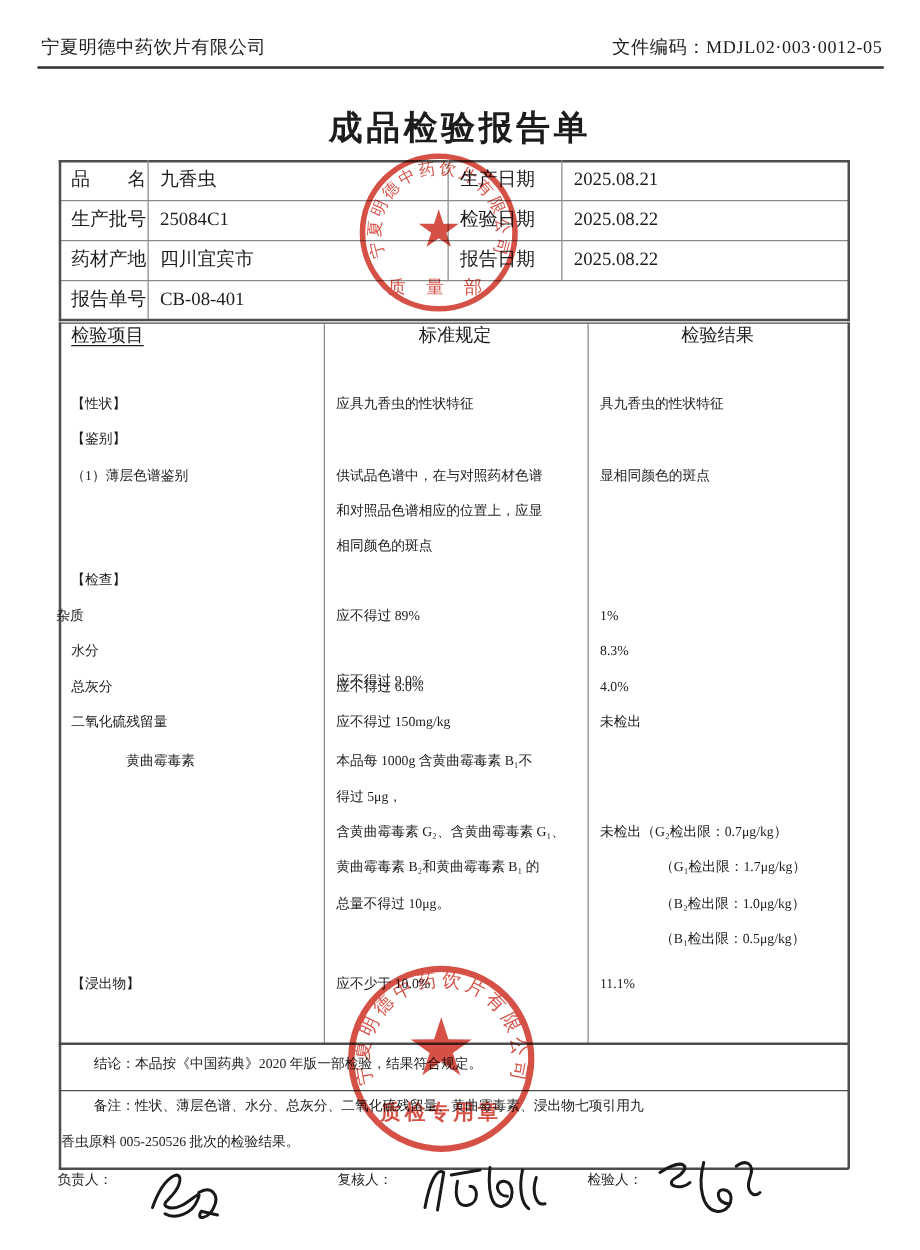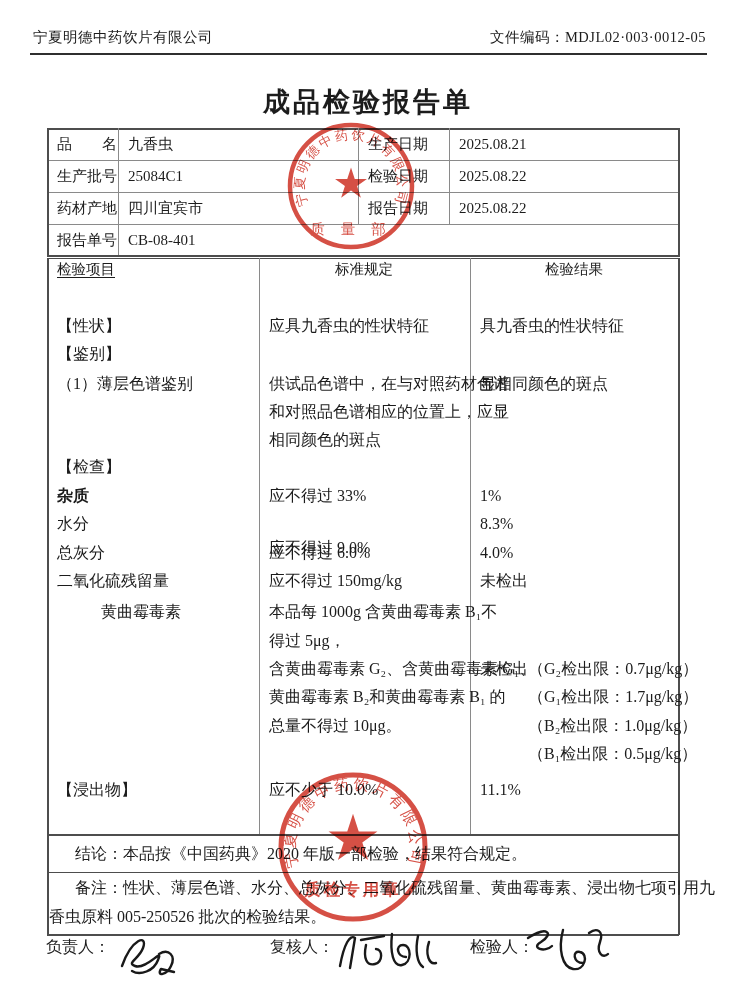--- a/index.html
+++ b/index.html
@@ -6,21 +6,21 @@
   .page{
     position:relative;width:736px;height:1000px;background:#ffffff;
     font-family:"Liberation Serif","DejaVu Serif",serif;color:#1c1c1c;
     overflow:hidden;margin:0 auto;
   }
   .abs{position:absolute;white-space:nowrap;}
   .hdr{font-size:14.5px;letter-spacing:.5px;}
   .rule{position:absolute;background:#2f2f2f;}
   .title{font-size:27px;font-weight:bold;letter-spacing:3px;
          font-family:"Liberation Sans","DejaVu Sans",sans-serif;}
-  .ln{position:absolute;font-size:16px;white-space:nowrap;line-height:1.15;}
+  .ln{position:absolute;font-size:11px;white-space:nowrap;line-height:1.15;}
   .cell{font-size:15px;}
   .th{font-size:14.5px;}
   .u{text-decoration:underline;text-underline-offset:3px;}
   .ctr{transform:translateX(-50%);text-align:center;}
   
   .bl{position:absolute;background:#4d4d4d;}
   .bl.light{background:#8a8a8a;}
   
   .stamp{position:absolute;mix-blend-mode:multiply;opacity:.88;}
   .sig{position:absolute;}
@@ -74,32 +74,32 @@
   <div class="bl" style="left:47px;top:834px;width:632px;height:2px;"></div>
 
   <div class="ln th u" style="left:57px;top:261px;">检验项目</div>
   <div class="ln th ctr" style="left:364px;top:261px;">标准规定</div>
   <div class="ln th ctr" style="left:574px;top:261px;">检验结果</div>
 
   <div class="ln" style="left:57px;top:317px;">【性状】</div>
   <div class="ln" style="left:57px;top:345px;">【鉴别】</div>
   <div class="ln" style="left:57px;top:375px;">（1）薄层色谱鉴别</div>
   <div class="ln" style="left:57px;top:458px;">【检查】</div>
-  <div class="ln" style="left:57px;top:487px;font-weight:bold;">杂质</div>
+  <div class="ln" style="left:45px;top:487px;">杂质</div>
   <div class="ln" style="left:57px;top:515px;">水分</div>
   <div class="ln" style="left:57px;top:544px;">总灰分</div>
   <div class="ln" style="left:57px;top:572px;">二氧化硫残留量</div>
   <div class="ln" style="left:57px;top:603px;margin-left:44px;">黄曲霉毒素</div>
   <div class="ln" style="left:57px;top:781px;">【浸出物】</div>
 
   <div class="ln" style="left:269px;top:317px;">应具九香虫的性状特征</div>
   <div class="ln" style="left:269px;top:375px;">供试品色谱中，在与对照药材色谱</div>
   <div class="ln" style="left:269px;top:403px;">和对照品色谱相应的位置上，应显</div>
   <div class="ln" style="left:269px;top:431px;">相同颜色的斑点</div>
-  <div class="ln" style="left:269px;top:487px;">应不得过 33%</div>
+  <div class="ln" style="left:269px;top:487px;">应不得过 89%</div>
   <div class="ln" style="left:269px;top:515px;margin-top:24px;">应不得过 9.0%</div>
   <div class="ln" style="left:269px;top:544px;">应不得过 6.0%</div>
   <div class="ln" style="left:269px;top:572px;">应不得过 150mg/kg</div>
   <div class="ln" style="left:269px;top:603px;">本品每 1000g 含黄曲霉毒素 B₁不</div>
   <div class="ln" style="left:269px;top:632px;">得过 5μg，</div>
   <div class="ln" style="left:269px;top:660px;">含黄曲霉毒素 G₂、含黄曲霉毒素 G₁、</div>
   <div class="ln" style="left:269px;top:688px;">黄曲霉毒素 B₂和黄曲霉毒素 B₁ 的</div>
   <div class="ln" style="left:269px;top:717px;">总量不得过 10μg。</div>
   <div class="ln" style="left:269px;top:781px;">应不少于 10.0%</div>
 

